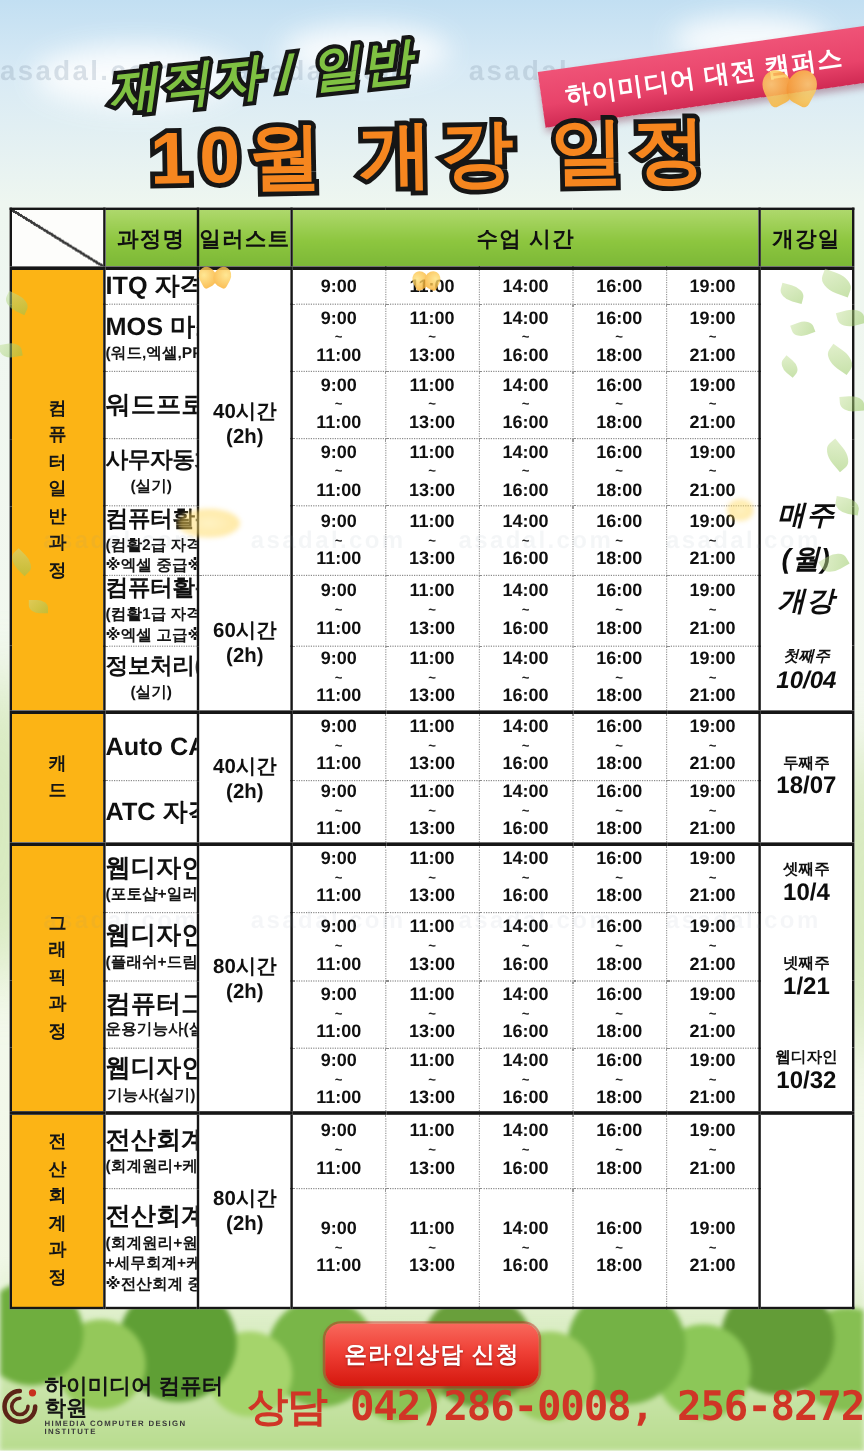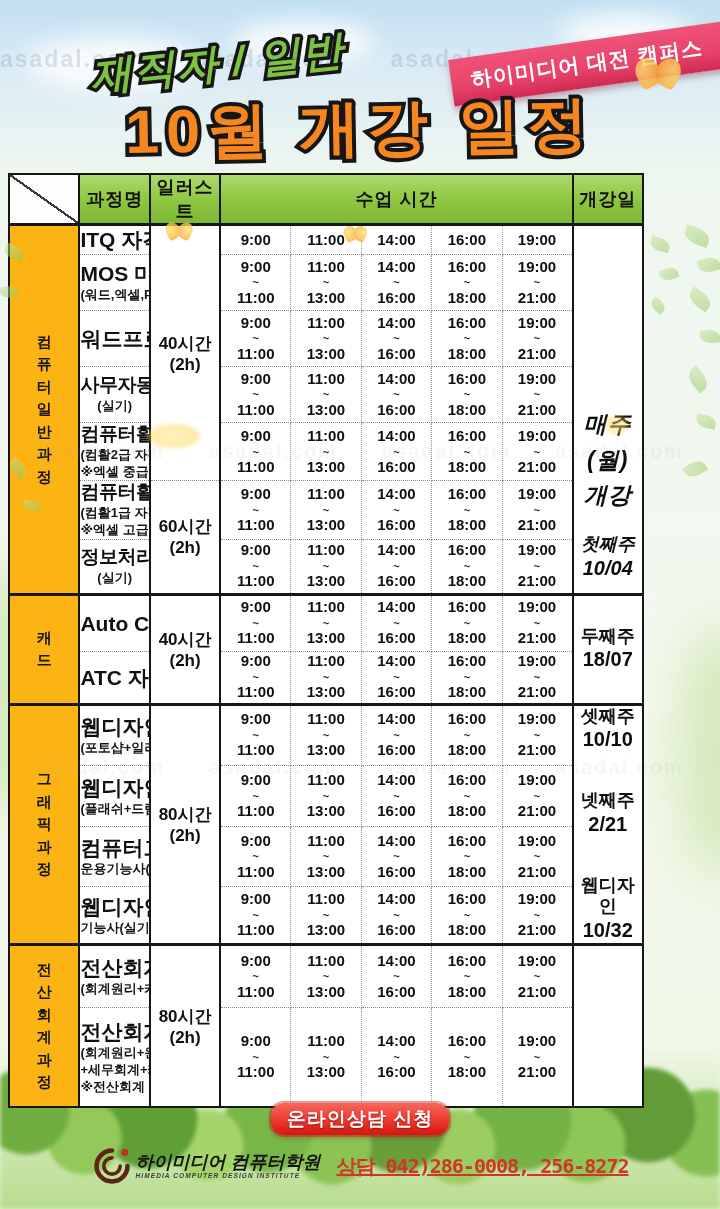--- a/index.html
+++ b/index.html
@@ -22,21 +22,21 @@
      color:var(--audg,#7fc142);transform:rotate(-6deg);letter-spacing:2px;white-space:nowrap;}
   .audience::before{-webkit-text-stroke:7px #161616;}
   .main-title{position:absolute;left:50%;top:88px;transform:translateX(-50%) rotate(-1deg);
      font-size:61px;font-weight:800;color:var(--titleo,#f6861f);letter-spacing:7px;white-space:nowrap;}
   .ribbon{position:absolute;right:-14px;top:40px;transform:rotate(-8deg);
      background:linear-gradient(180deg,#ef5377,var(--ribbon,#e8436a) 60%,#d02a53);
      color:#fff;font-size:21px;font-weight:800;padding:9px 30px 10px 20px;letter-spacing:1px;
      box-shadow:0 4px 6px rgba(120,20,50,.35);white-space:nowrap;}
   
   .tablewrap{position:absolute;left:8px;top:173px;z-index:5;}
-  table{border-collapse:collapse;table-layout:fixed;width:636px;background:#fff;
+  table{border-collapse:collapse;table-layout:fixed;width:704px;background:#fff;
      border:2px solid #161616;}
   th,td{padding:0;text-align:center;vertical-align:middle;overflow:hidden;}
   thead th{height:47px;background:linear-gradient(180deg,#aed86c,#8dc63f 55%,#7cb837);
      font-size:18px;font-weight:700;color:#101010;border:2px solid #161616;border-bottom:3px solid #161616;letter-spacing:1px;}
   thead th.corner{background:
      linear-gradient(to top right,#fdfdfb 48.6%,#3a3a3a 48.6%,#3a3a3a 51.4%,#fdfdfb 51.4%);}
   td{border-top:1px dotted #8a8a8a;border-bottom:1px dotted #8a8a8a;}
   tr.sec-start td{border-top:3px solid #161616;}
   td.cat{background:var(--orange,#fcb415);border-left:2px solid #161616;border-right:2px solid #161616;width:36px;}
   td.cat div{font-size:15px;font-weight:800;color:#151515;line-height:1.5;}
@@ -49,37 +49,37 @@
   td.time.t0{border-left:2px solid #161616;}
   .tstart,.tend{font-size:15px;font-weight:700;color:#101010;line-height:1.25;}
   .ttilde{font-size:11px;font-weight:700;color:#222;line-height:1.1;}
   td.date{width:72px;border-left:2px solid #161616;}
   td.date.s0{vertical-align:bottom;padding-bottom:12px;font-style:italic;}
   .dhead{font-size:23px;font-weight:800;color:#0d0d0d;line-height:1.55;letter-spacing:1px;}
   .weeks{display:flex;flex-direction:column;align-items:center;}
   .s0 .weeks{margin-top:20px;}
   .s2 .weeks{gap:38px;}
   .week{display:flex;flex-direction:column;align-items:center;}
-  .wl{font-size:18px;font-weight:700;color:#111;line-height:1.2;}
+  .wl{font-size:13px;font-weight:700;color:#111;line-height:1.2;}
   .wd{font-size:20px;font-weight:800;color:#0d0d0d;line-height:1.25;}
   
-  .cta{position:absolute;left:50%;top:1103px;transform:translateX(-50%);width:178px;height:32px;
+  .cta{position:absolute;left:50%;top:1103px;transform:translateX(-50%);width:178px;height:52px;
      background:linear-gradient(180deg,#f8685c 0%,#ef4036 45%,#d5170e 100%);
      border-radius:13px;display:flex;align-items:center;justify-content:center;cursor:pointer;
      box-shadow:0 0 0 2px rgba(200,30,30,.45),0 3px 5px rgba(120,20,20,.3);z-index:9;}
   .cta span{color:#fff;font-size:19px;font-weight:800;letter-spacing:1px;
      text-shadow:0 1px 2px rgba(100,0,0,.6);}
   .footer{position:absolute;left:0;top:1146px;width:100%;display:flex;align-items:center;
      justify-content:center;gap:16px;z-index:9;}
-  .logo{display:flex;align-items:center;gap:4px;font-style:italic;}
+  .logo{display:flex;align-items:center;gap:4px;}
   .logo-texts{display:flex;flex-direction:column;align-items:flex-start;line-height:1;}
   .logo-kr{font-size:18px;font-weight:800;color:#141414;letter-spacing:0;}
   .logo-en{font-size:6.5px;font-weight:700;color:#3a3a3a;letter-spacing:1.1px;margin-top:2px;}
-  .phone{font-family:"DejaVu Sans Mono","Liberation Mono",monospace;font-size:20px;font-weight:700;
-     color:var(--phonered,#d03526);letter-spacing:-1px;white-space:nowrap;text-decoration:underline;}
+  .phone{font-family:"DejaVu Sans Mono","Liberation Mono",monospace;font-size:34px;font-weight:700;
+     color:var(--phonered,#d03526);letter-spacing:-1px;white-space:nowrap;}
   
   .trees{position:absolute;left:0;bottom:0;width:720px;height:160px;pointer-events:none;filter:blur(2px);
     background:
      radial-gradient(circle 44px at 26px 62px,#6fae3e 97%,transparent),
      radial-gradient(circle 38px at 84px 88px,#94c85a 97%,transparent),
      radial-gradient(circle 50px at 148px 70px,#5f9f35 97%,transparent),
      radial-gradient(circle 36px at 208px 96px,#a5d46b 97%,transparent),
      radial-gradient(circle 46px at 268px 78px,#79b648 97%,transparent),
      radial-gradient(circle 40px at 332px 96px,#8cc355 97%,transparent),
      radial-gradient(circle 48px at 398px 76px,#699f3b 97%,transparent),
@@ -473,25 +473,25 @@
             <td class="time">
               <div class="tstart">19:00</div>
               <div class="ttilde">~</div>
               <div class="tend">21:00</div>
             </td>
             <td class="date s2" rowspan="4">
               <div class="datewrap s2">
                 <div class="weeks">
                   <div class="week">
                     <div class="wl">셋째주</div>
-                    <div class="wd">10/10</div>
+                    <div class="wd">10/4</div>
                   </div>
                   <div class="week">
                     <div class="wl">넷째주</div>
-                    <div class="wd">2/21</div>
+                    <div class="wd">1/21</div>
                   </div>
                   <div class="week">
                     <div class="wl">웹디자인</div>
                     <div class="wd">10/32</div>
                   </div>
                 </div>
               </div>
             </td>
           </tr>
           <tr style="height: 57px;">

